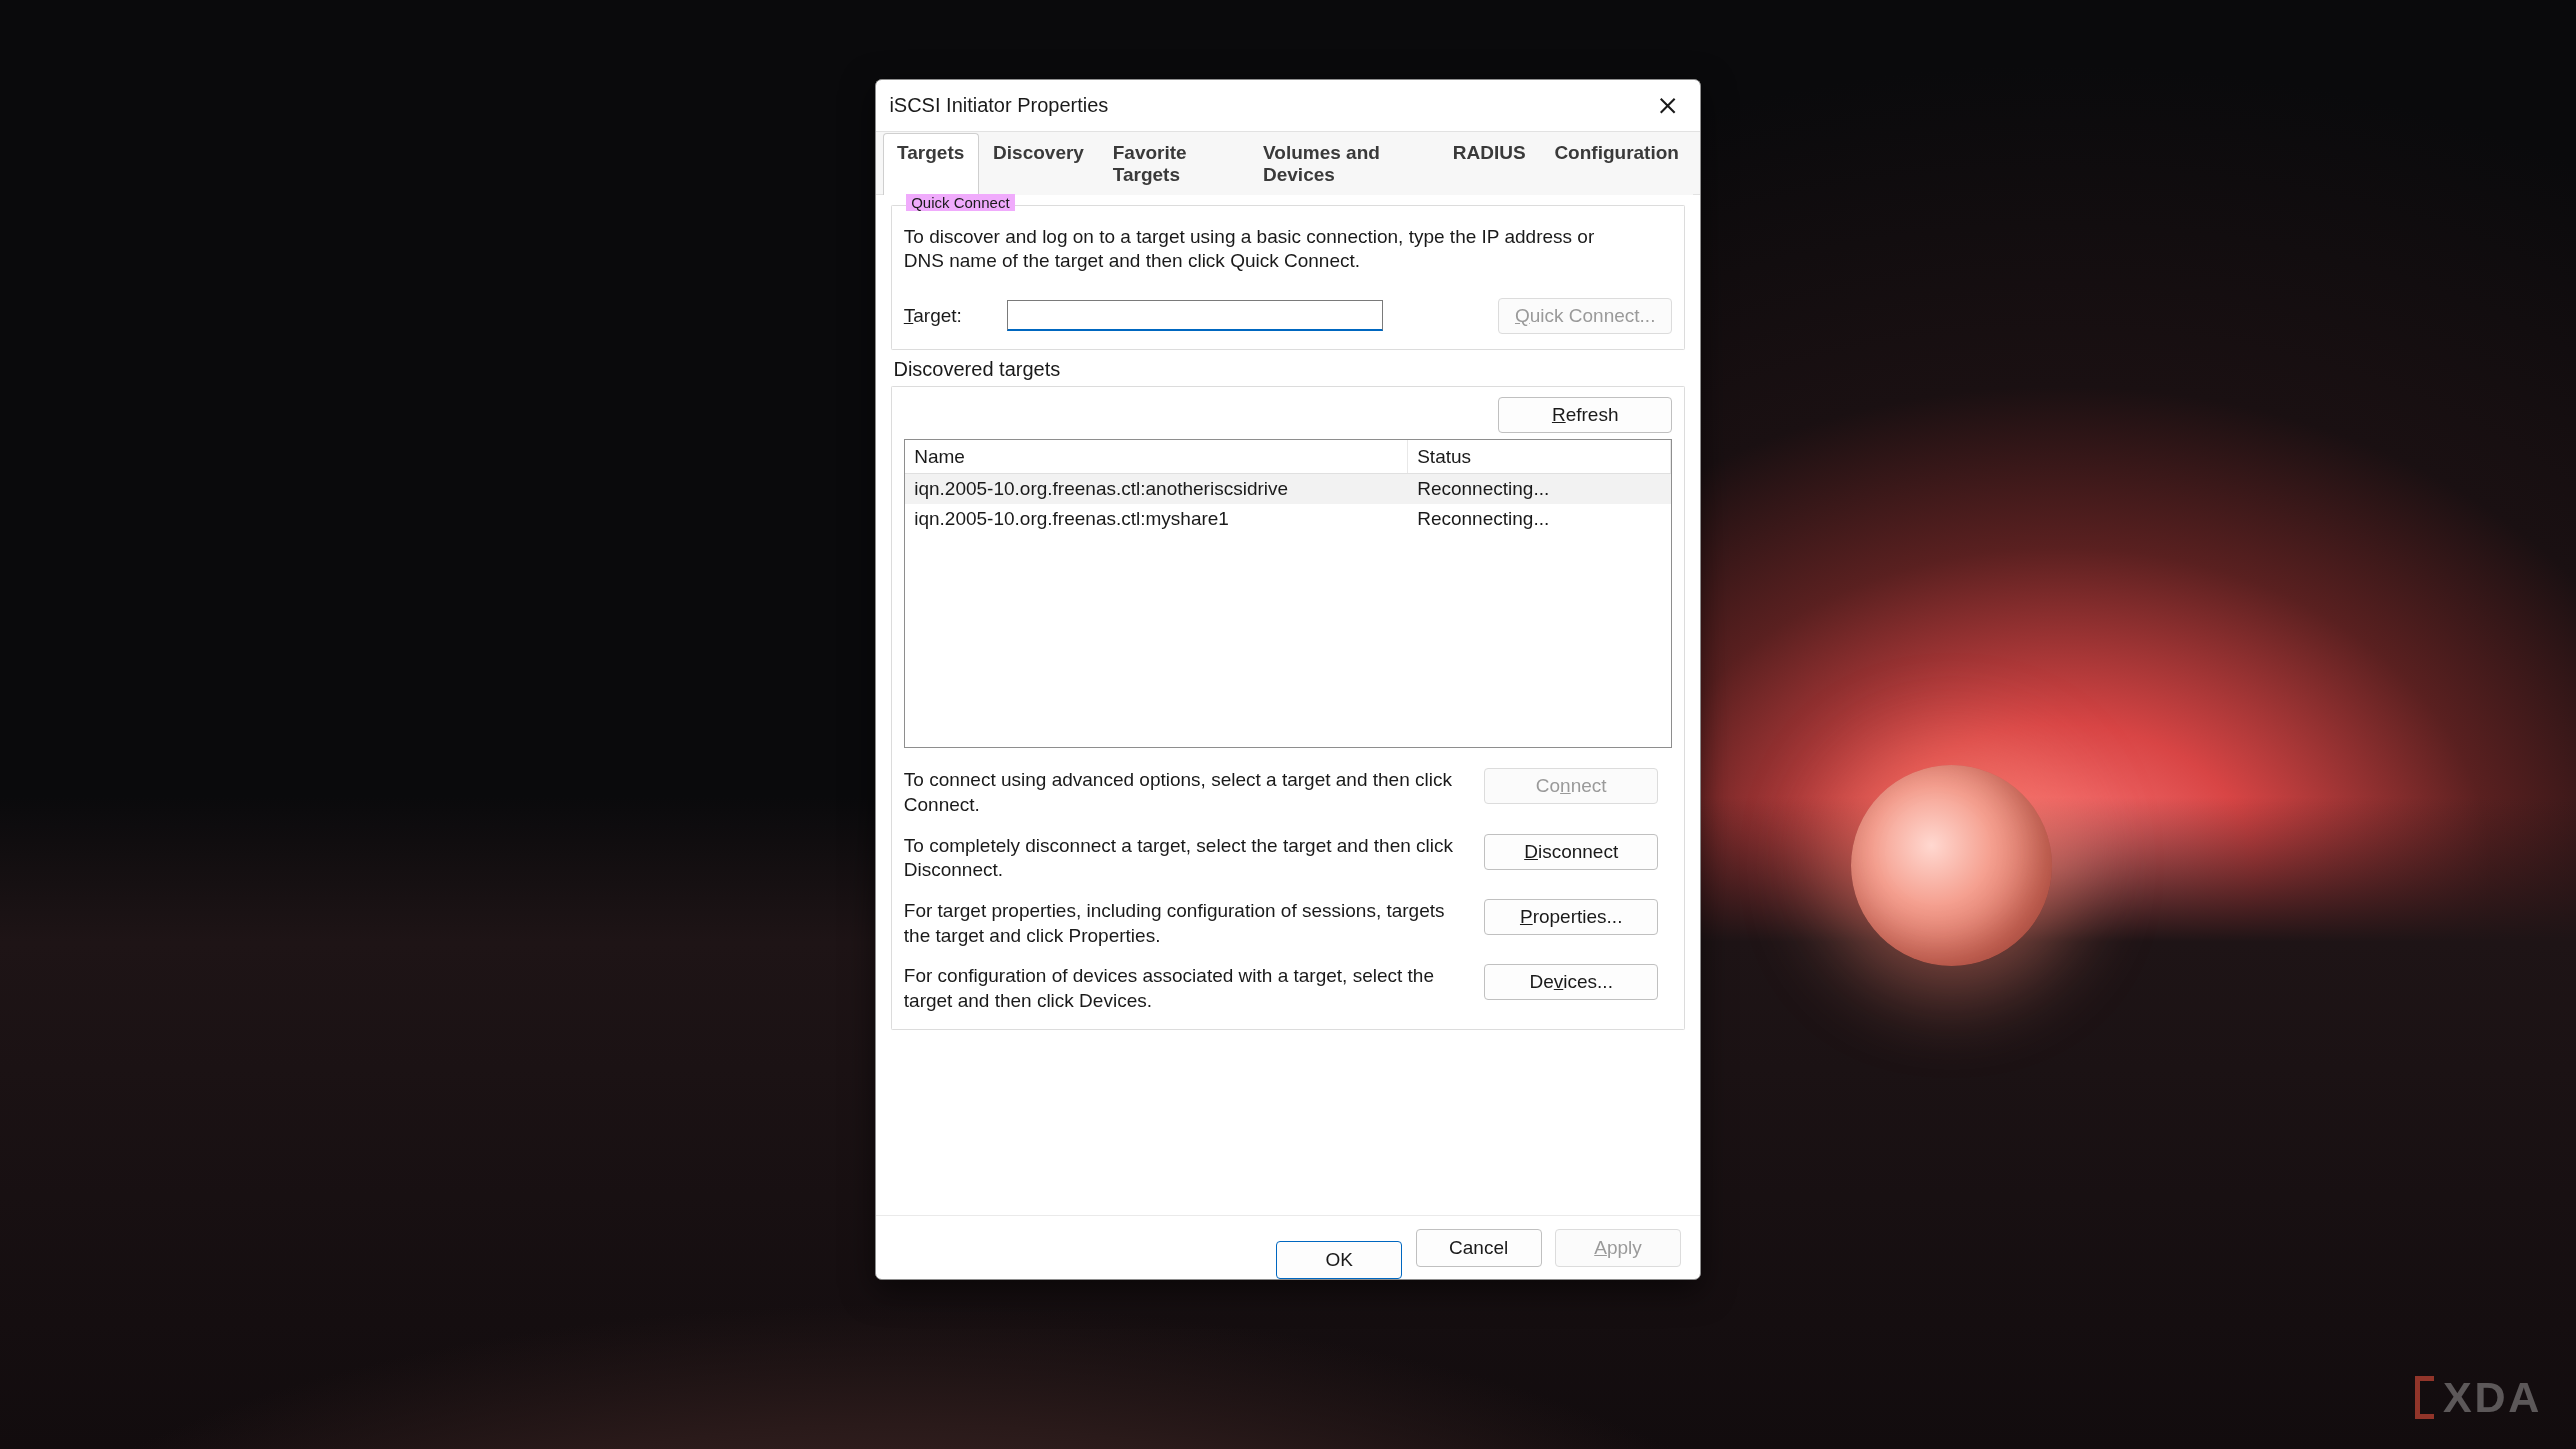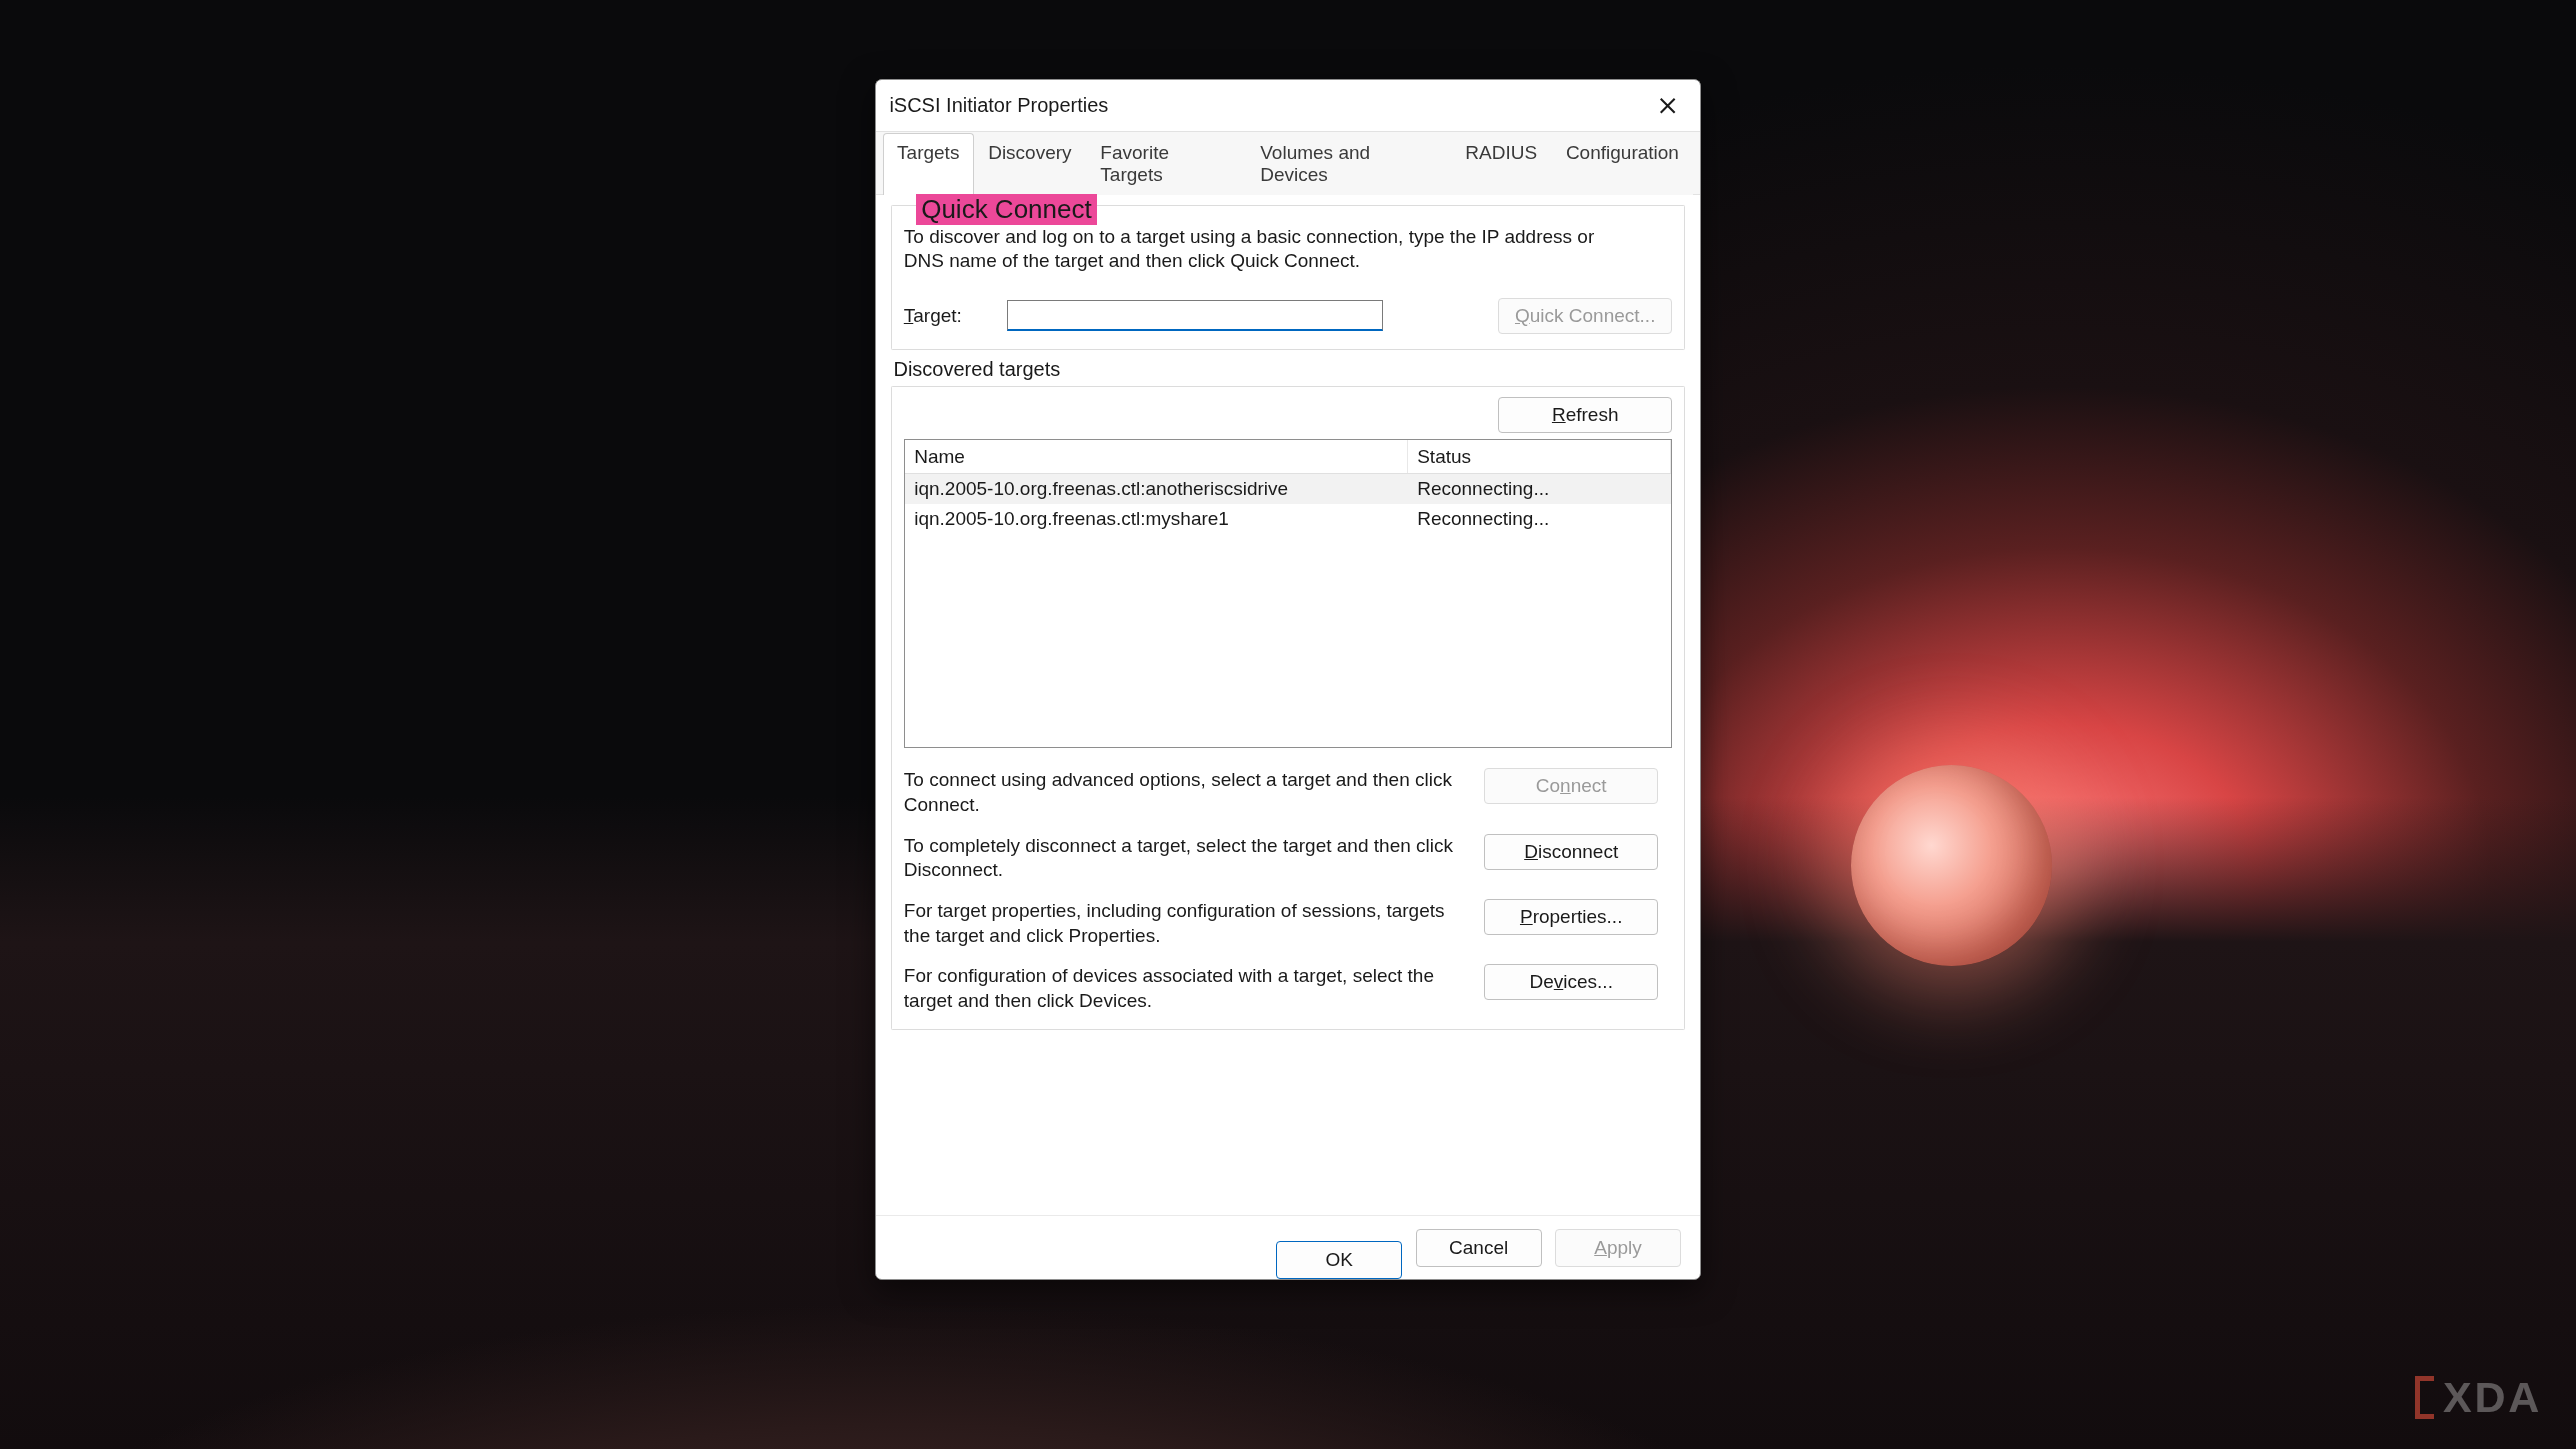--- a/index.html
+++ b/index.html
@@ -72,20 +72,21 @@
   }
   .tab {
     padding: 8px 13.4px 9.4px 13.4px;
     font-size: 19px;
     color: #3a3a3a;
     border: 0.7px solid transparent;
     border-bottom: none;
     background: #f7f7f7;
     position: relative;
     top: 0.7px;
+    font-weight: bold;
   }
   .tab.active {
     background: #ffffff;
     border-color: #cfcfcf;
     border-radius: 4px 4px 0 0;
   }
 
   .tabpage {
     flex: 1;
     padding: 9.4px 14.8px 0 14.8px;
@@ -94,24 +95,24 @@
 
   .group {
     border: 0.7px solid #dcdcdc;
     border-radius: 1.3px;
     margin-bottom: 8px;
     padding: 13.4px 12px 14.8px 12px;
     position: relative;
   }
   .group-legend {
     position: absolute;
-    top: -12px; left: 24px;
-    background: #ec4899;
+    top: -12px; left: 14px;
+    background: #f0abfc;
     padding: 0 5.4px;
-    font-size: 26px;
+    font-size: 15px;
     color: #1a1a1a;
   }
   .qc-text { font-size: 19px; line-height: 1.3; margin: 5.4px 0 24px 0; max-width: 92%; }
   .qc-row { display: flex; align-items: center; gap: 16px; justify-content: flex-end; }
   .qc-row label { min-width: 87px; font-size: 19px; }
   .qc-input {
     flex: 0 0 376px;
     height: 31px;
     border: 0.7px solid #7a7a7a;
     border-bottom: 2px solid #0067c0;

